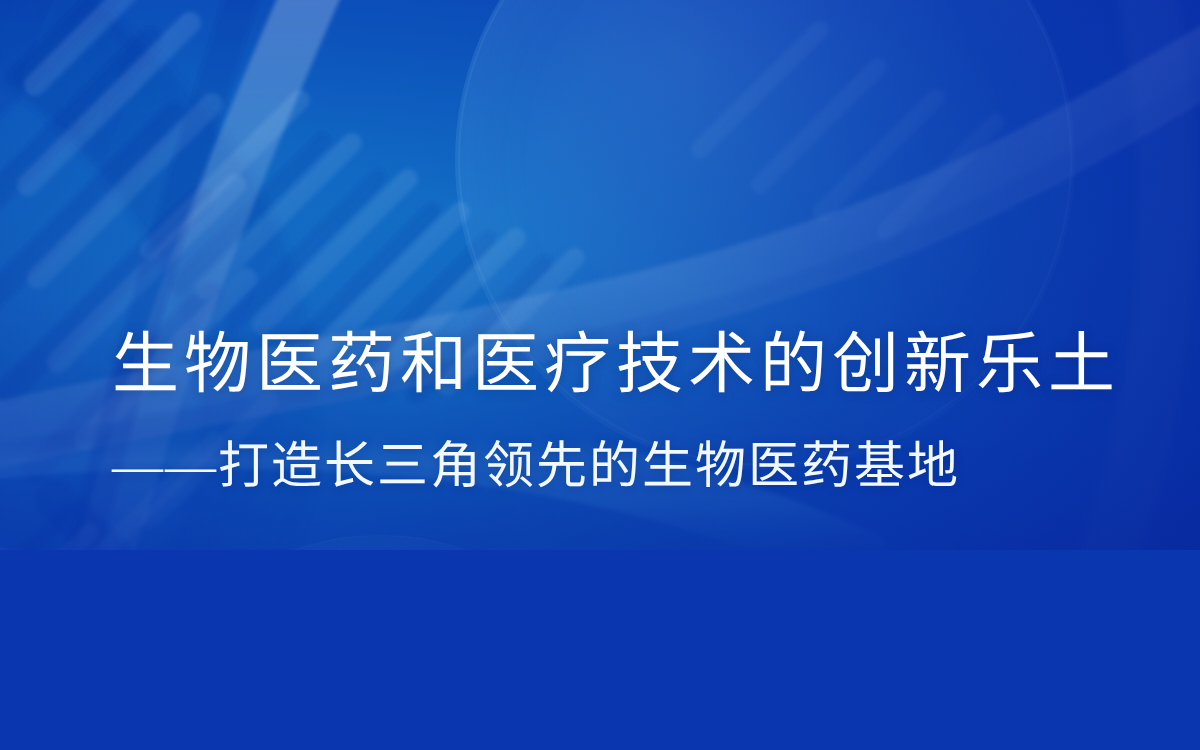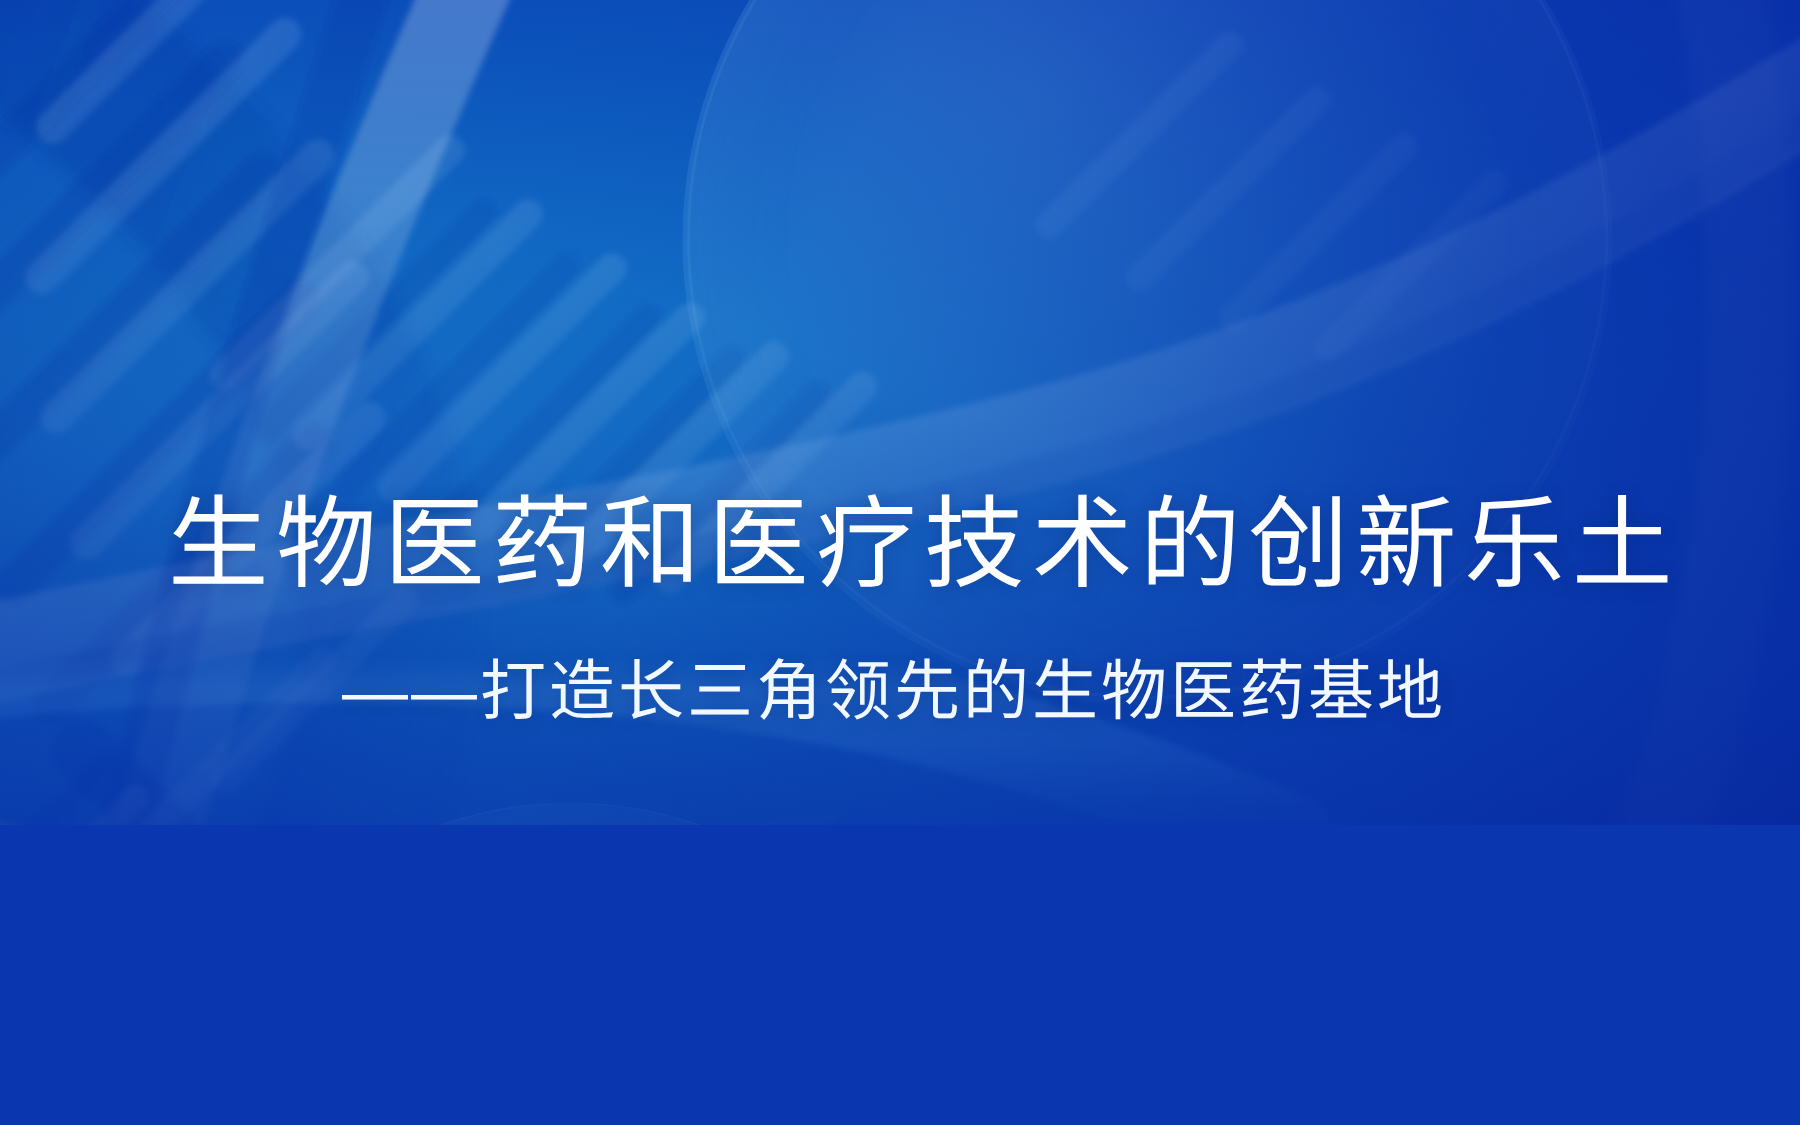--- a/index.html
+++ b/index.html
@@ -4,21 +4,21 @@
 <title>生物医药和医疗技术的创新乐土</title>
 <style>
   html,body{margin:0;padding:0;background:#0a37b0;}
   *{box-sizing:border-box;}
 
   .banner{
     position:relative;
     width:1200px;
     height:550px;
     overflow:hidden;
-    font-family:Liberation Sans, sans-serif;
+    font-family:Liberation Serif, serif;
     background:#0b4cbd;
   }
 
   
   .bg-base{
     position:absolute; inset:0;
     background:
       radial-gradient(120% 95% at 18% 58%, #1a7fd0 0%, #1370c6 22%, #0d59bd 48%, #0a43b6 74%, #0a35ae 100%);
   }
   .bg-tint-tr{
@@ -83,25 +83,25 @@
     white-space:nowrap;
     text-shadow:0 1px 12px rgba(3,26,96,0.30);
   }
   .subtitle{
     position:absolute;
     left:112px;
     top:437px;
     width:968px;
     margin:0;
     color:#f2f8ff;
-    font-size:44px;
+    font-size:51px;
     font-weight:400;
     line-height:1.15;
     letter-spacing:2px;
-    text-align:center;
+    text-align:left;
     white-space:nowrap;
     text-shadow:0 1px 10px rgba(3,26,96,0.28);
   }
 </style>
 </head>
 <body>
 
 <div class="banner">
 
   <div class="bg-base"></div>

